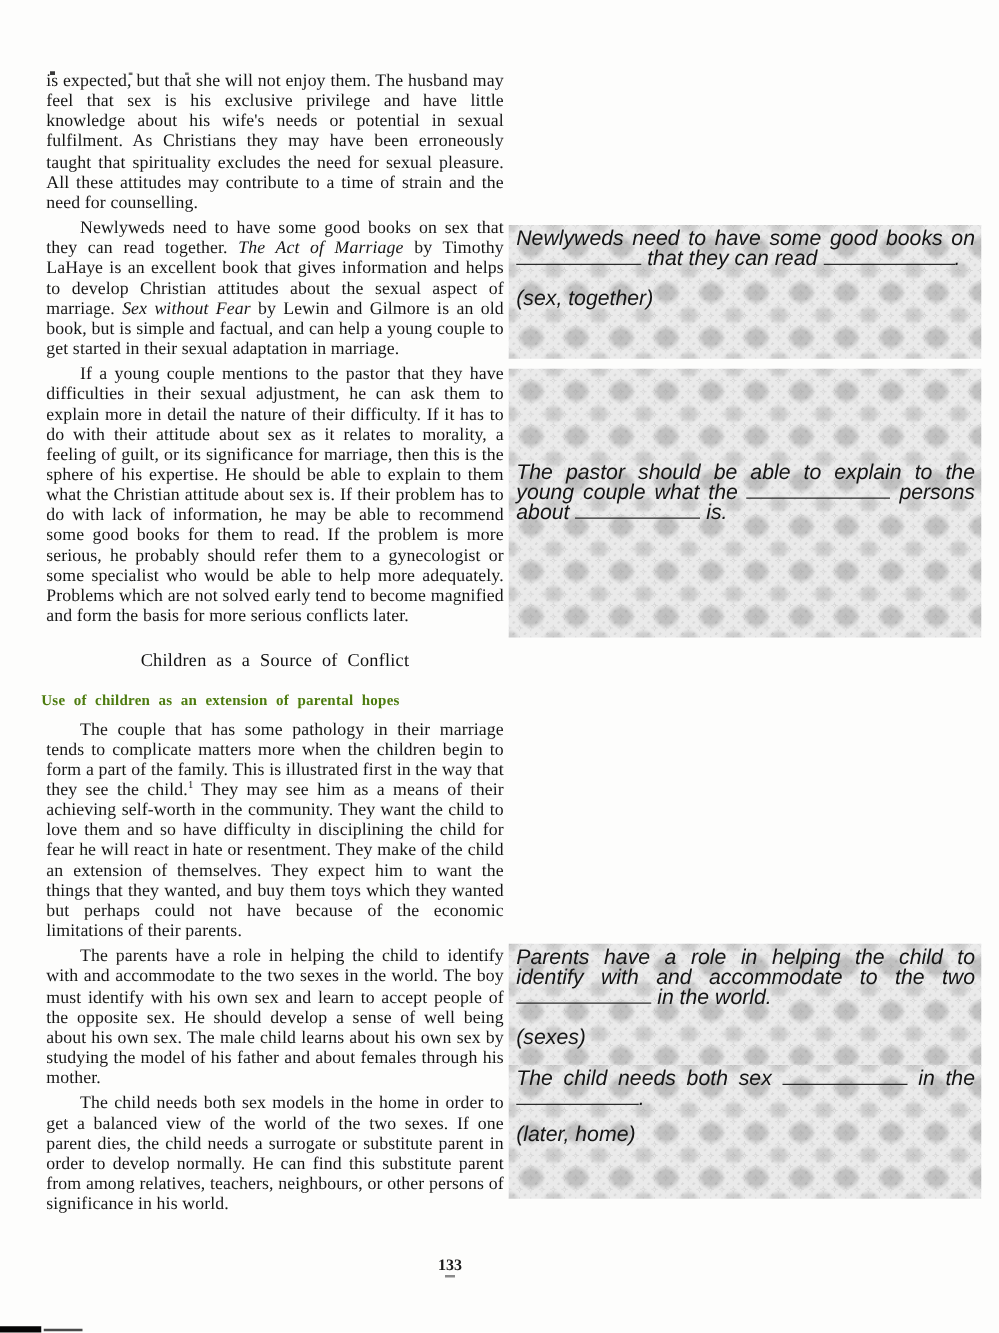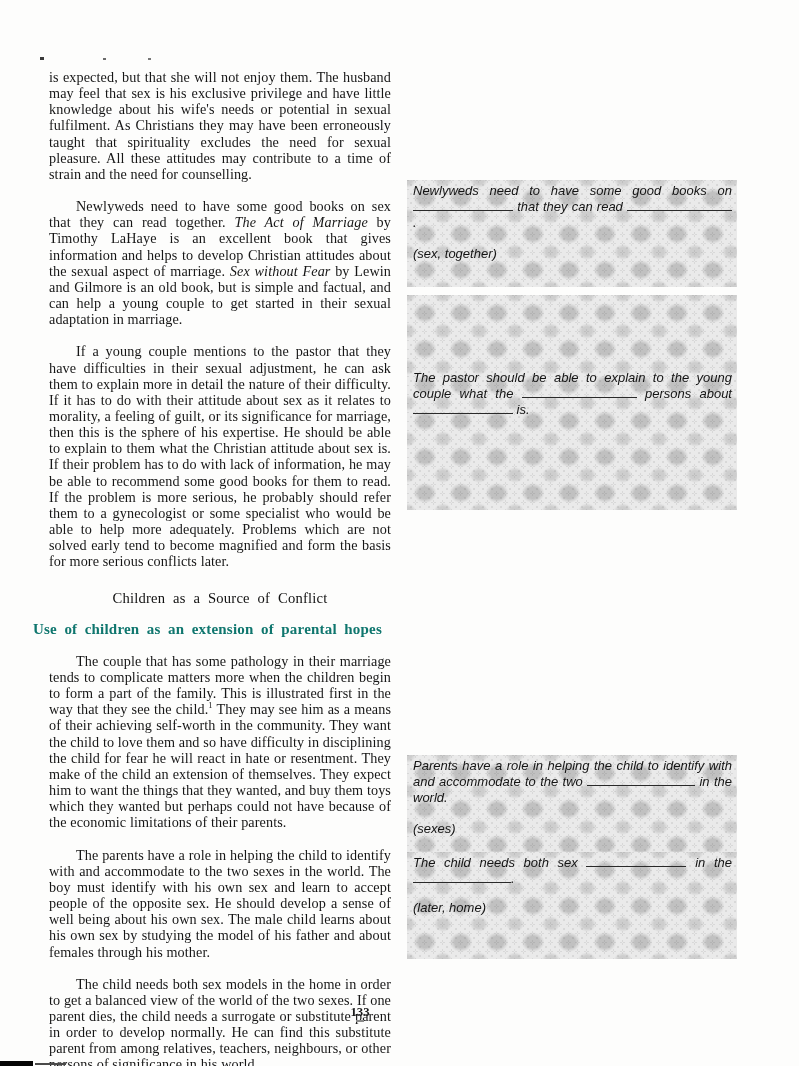--- a/index.html
+++ b/index.html
@@ -14,40 +14,40 @@
     position:absolute; inset:0; background:#fdfdfc;
   }
   
   .left-col {
     position:absolute; left:33px; top:53px; width:374px;
     color:#161616;
     font-size:14.2px; line-height:16.15px;
     text-align:justify;
     letter-spacing:0.1px;
   }
-  .left-col p { margin:16px; }
+  .left-col p { margin:4px; }
   .left-col p.indent { text-indent:27px; }
   .left-col sup { font-size:8.5px; line-height:0; vertical-align:super; }
   .section-heading {
     font-size:14.6px; font-weight:normal; text-align:center;
     margin:20px 0 15px 0; word-spacing:4px; letter-spacing:0.2px;
     color:#101010;
   }
   .sub-heading {
-    font-size:15px; font-weight:bold; text-align:left;
+    font-size:12px; font-weight:bold; text-align:left;
     margin:0 0 7px 0; word-spacing:3.5px; letter-spacing:0.2px;
-    color:#0f766e;
+    color:#4d7c0f;
   }
   
   .shaded-box {
-    position:absolute; left:407px; width:330px; box-sizing:border-box;
+    position:absolute; left:407px; width:378px; box-sizing:border-box;
     padding:3px 5px 3px 6px;
     font-family:"Liberation Sans", sans-serif;
     font-style:italic;
-    font-size:13px; line-height:15.8px;
+    font-size:17px; line-height:15.8px;
     color:#141414;
     text-align:justify;
     background-color:#eaeaea;
     background-image:
       repeating-radial-gradient(circle at 4px 5px, rgba(60,60,60,0.10) 0 1px, transparent 1px 5px),
       radial-gradient(ellipse 16px 14px at center, rgba(75,75,75,0.26) 0 40%, transparent 72%),
       radial-gradient(ellipse 14px 12px at center, rgba(75,75,75,0.18) 0 35%, transparent 66%);
     background-size: 9px 9px, 36px 36px, 36px 36px;
     background-position: 0 0, 0 0, 18px 18px;
   }

